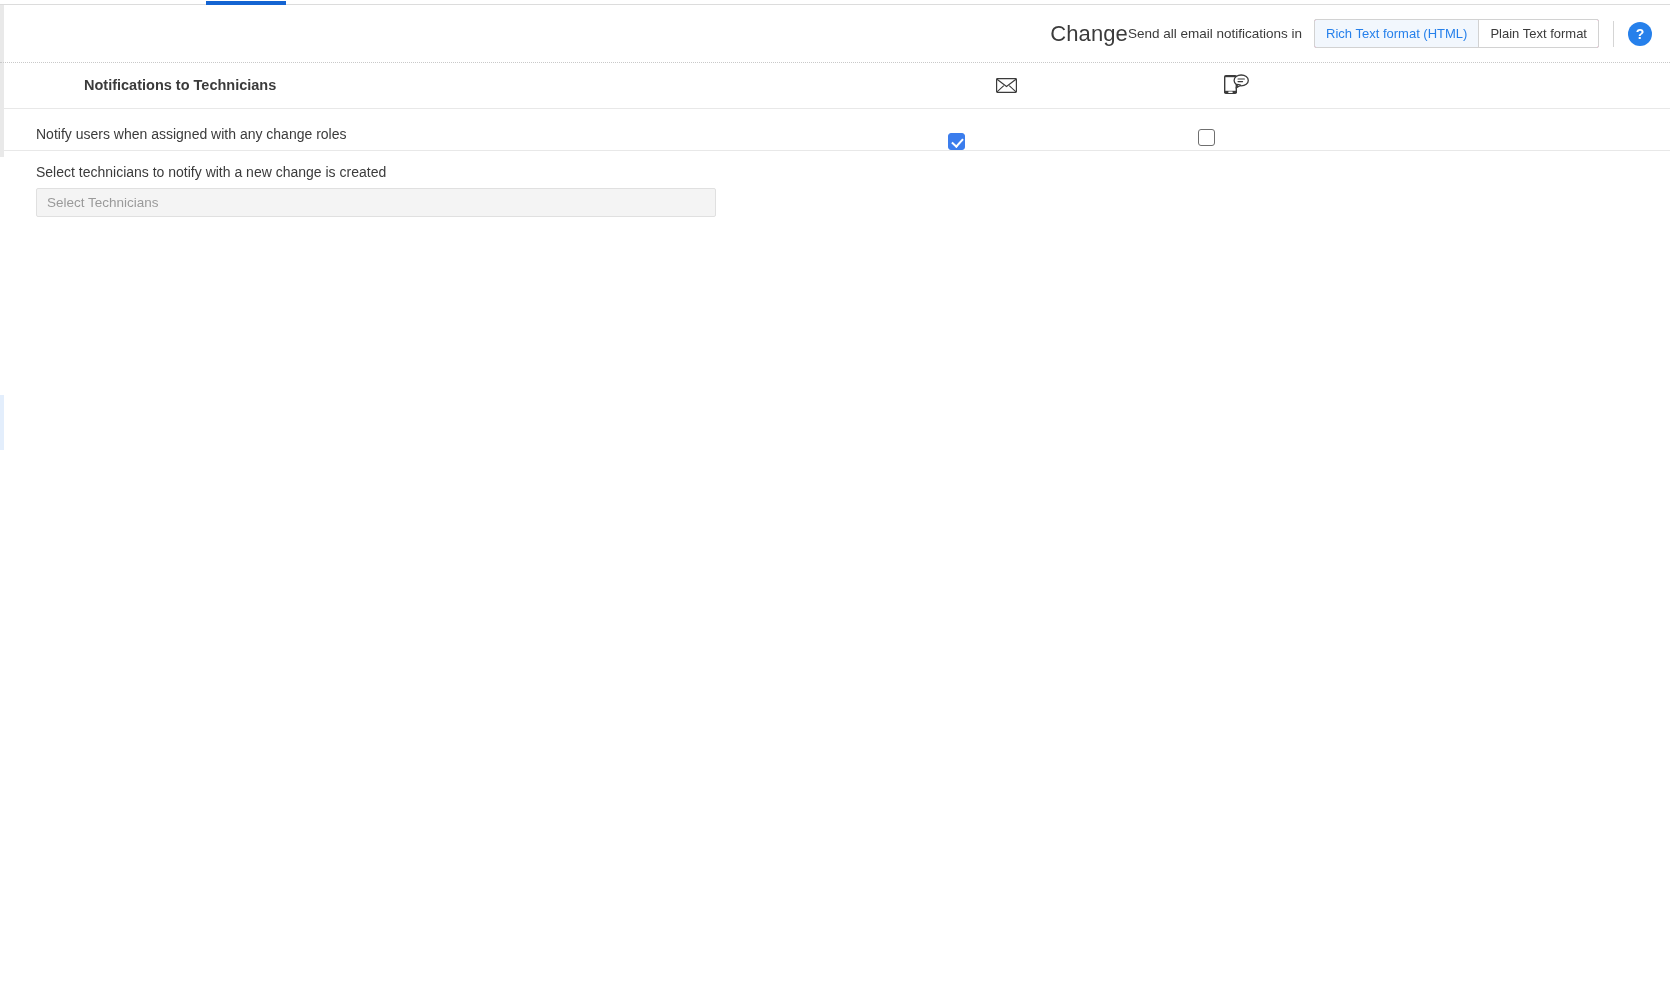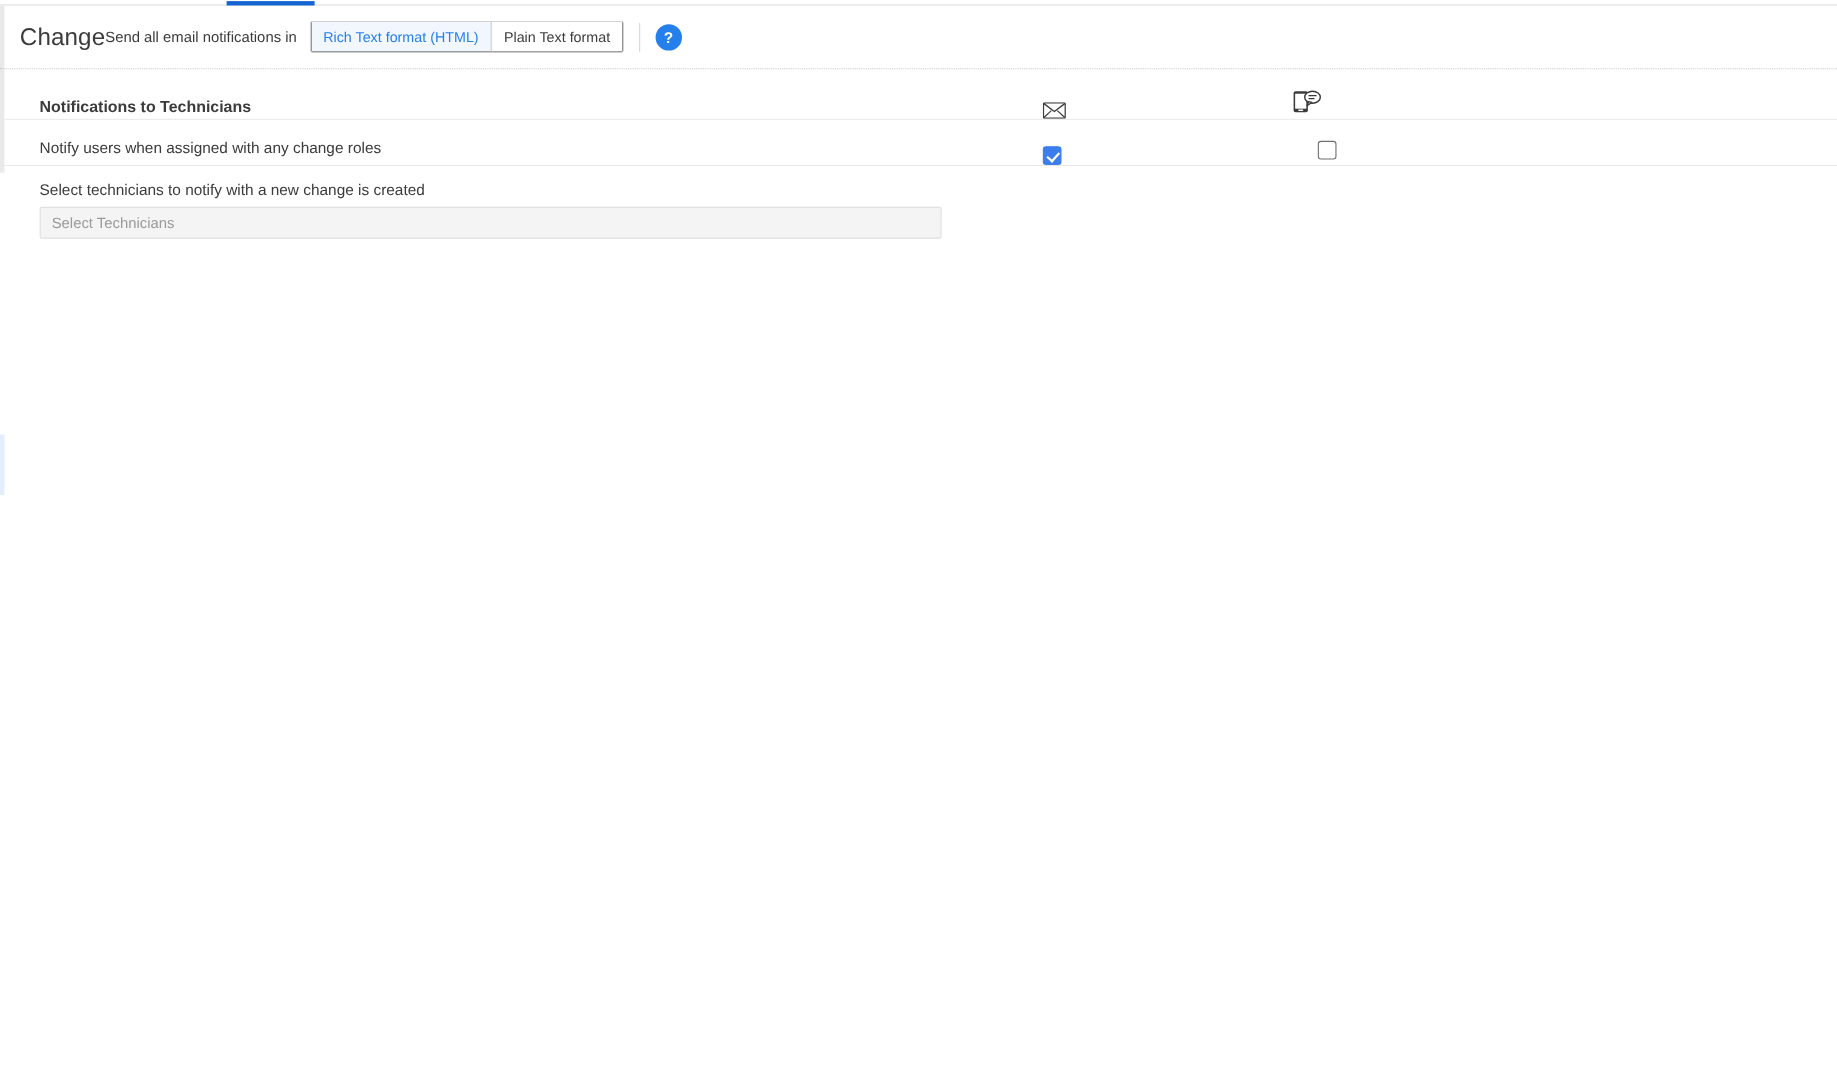--- a/index.html
+++ b/index.html
@@ -51,21 +51,21 @@
     background: #e3eefc;
   }
 
   
   .page-header {
     position: relative;
     height: 58px;
     padding: 0 18px 0 18px;
     display: flex;
     align-items: center;
-    justify-content: flex-start;
+    justify-content: flex-end;
     border-bottom: 1px dotted #c9c9c9;
   }
   .page-title {
     font-size: 22px;
     font-weight: 400;
     color: #3b3b3b;
     letter-spacing: 0.1px;
     padding-left: 0px;
   }
   .header-right {
@@ -76,21 +76,21 @@
   .send-label {
     font-size: 13.5px;
     color: #3b3b3b;
     margin-right: 12px;
   }
   .format-toggle {
     display: flex;
     border: 1px solid #d2d2d2;
     border-radius: 2px;
     overflow: hidden;
-    background: #000000;
+    background: #ec4899;
   }
   .format-opt {
     font-size: 13px;
     padding: 6px 11px;
     background: #ffffff;
     color: #3b3b3b;
     cursor: pointer;
     white-space: nowrap;
   }
   .format-opt.selected {
@@ -126,21 +126,22 @@
   .row {
     display: flex;
     align-items: flex-end;
     border-bottom: 1px solid #e8e8e8;
     min-height: 42px;
     background: #ffffff;
   }
   .row.header-row {
     border-bottom: 1px solid #e8e8e8;
     min-height: 46px;
-    align-items: flex-end;
+    align-items: center;
+    padding-left: 48px;
   }
   .cell-label {
     flex: 0 0 920px;
     padding: 12px 18px 12px 36px;
     font-size: 14px;
     line-height: 19px;
     color: #3b3b3b;
   }
   .row.header-row .cell-label {
     font-weight: 700;
@@ -202,21 +203,21 @@
     height: 29px;
     background: #f4f4f4;
     border: 1px solid #e0e0e0;
     border-radius: 2px;
     display: flex;
     align-items: center;
     padding: 0 10px;
     font-size: 13.5px;
     color: #9a9a9a;
     cursor: text;
-    width: 820px;
+    width: 680px;
   }
 
   .row-inner {
     display: flex;
     flex-direction: column;
     flex: 0 0 920px;
   }
   .row-inner .cell-label { flex: none; padding-bottom: 6px; }
 </style>
 </head>

